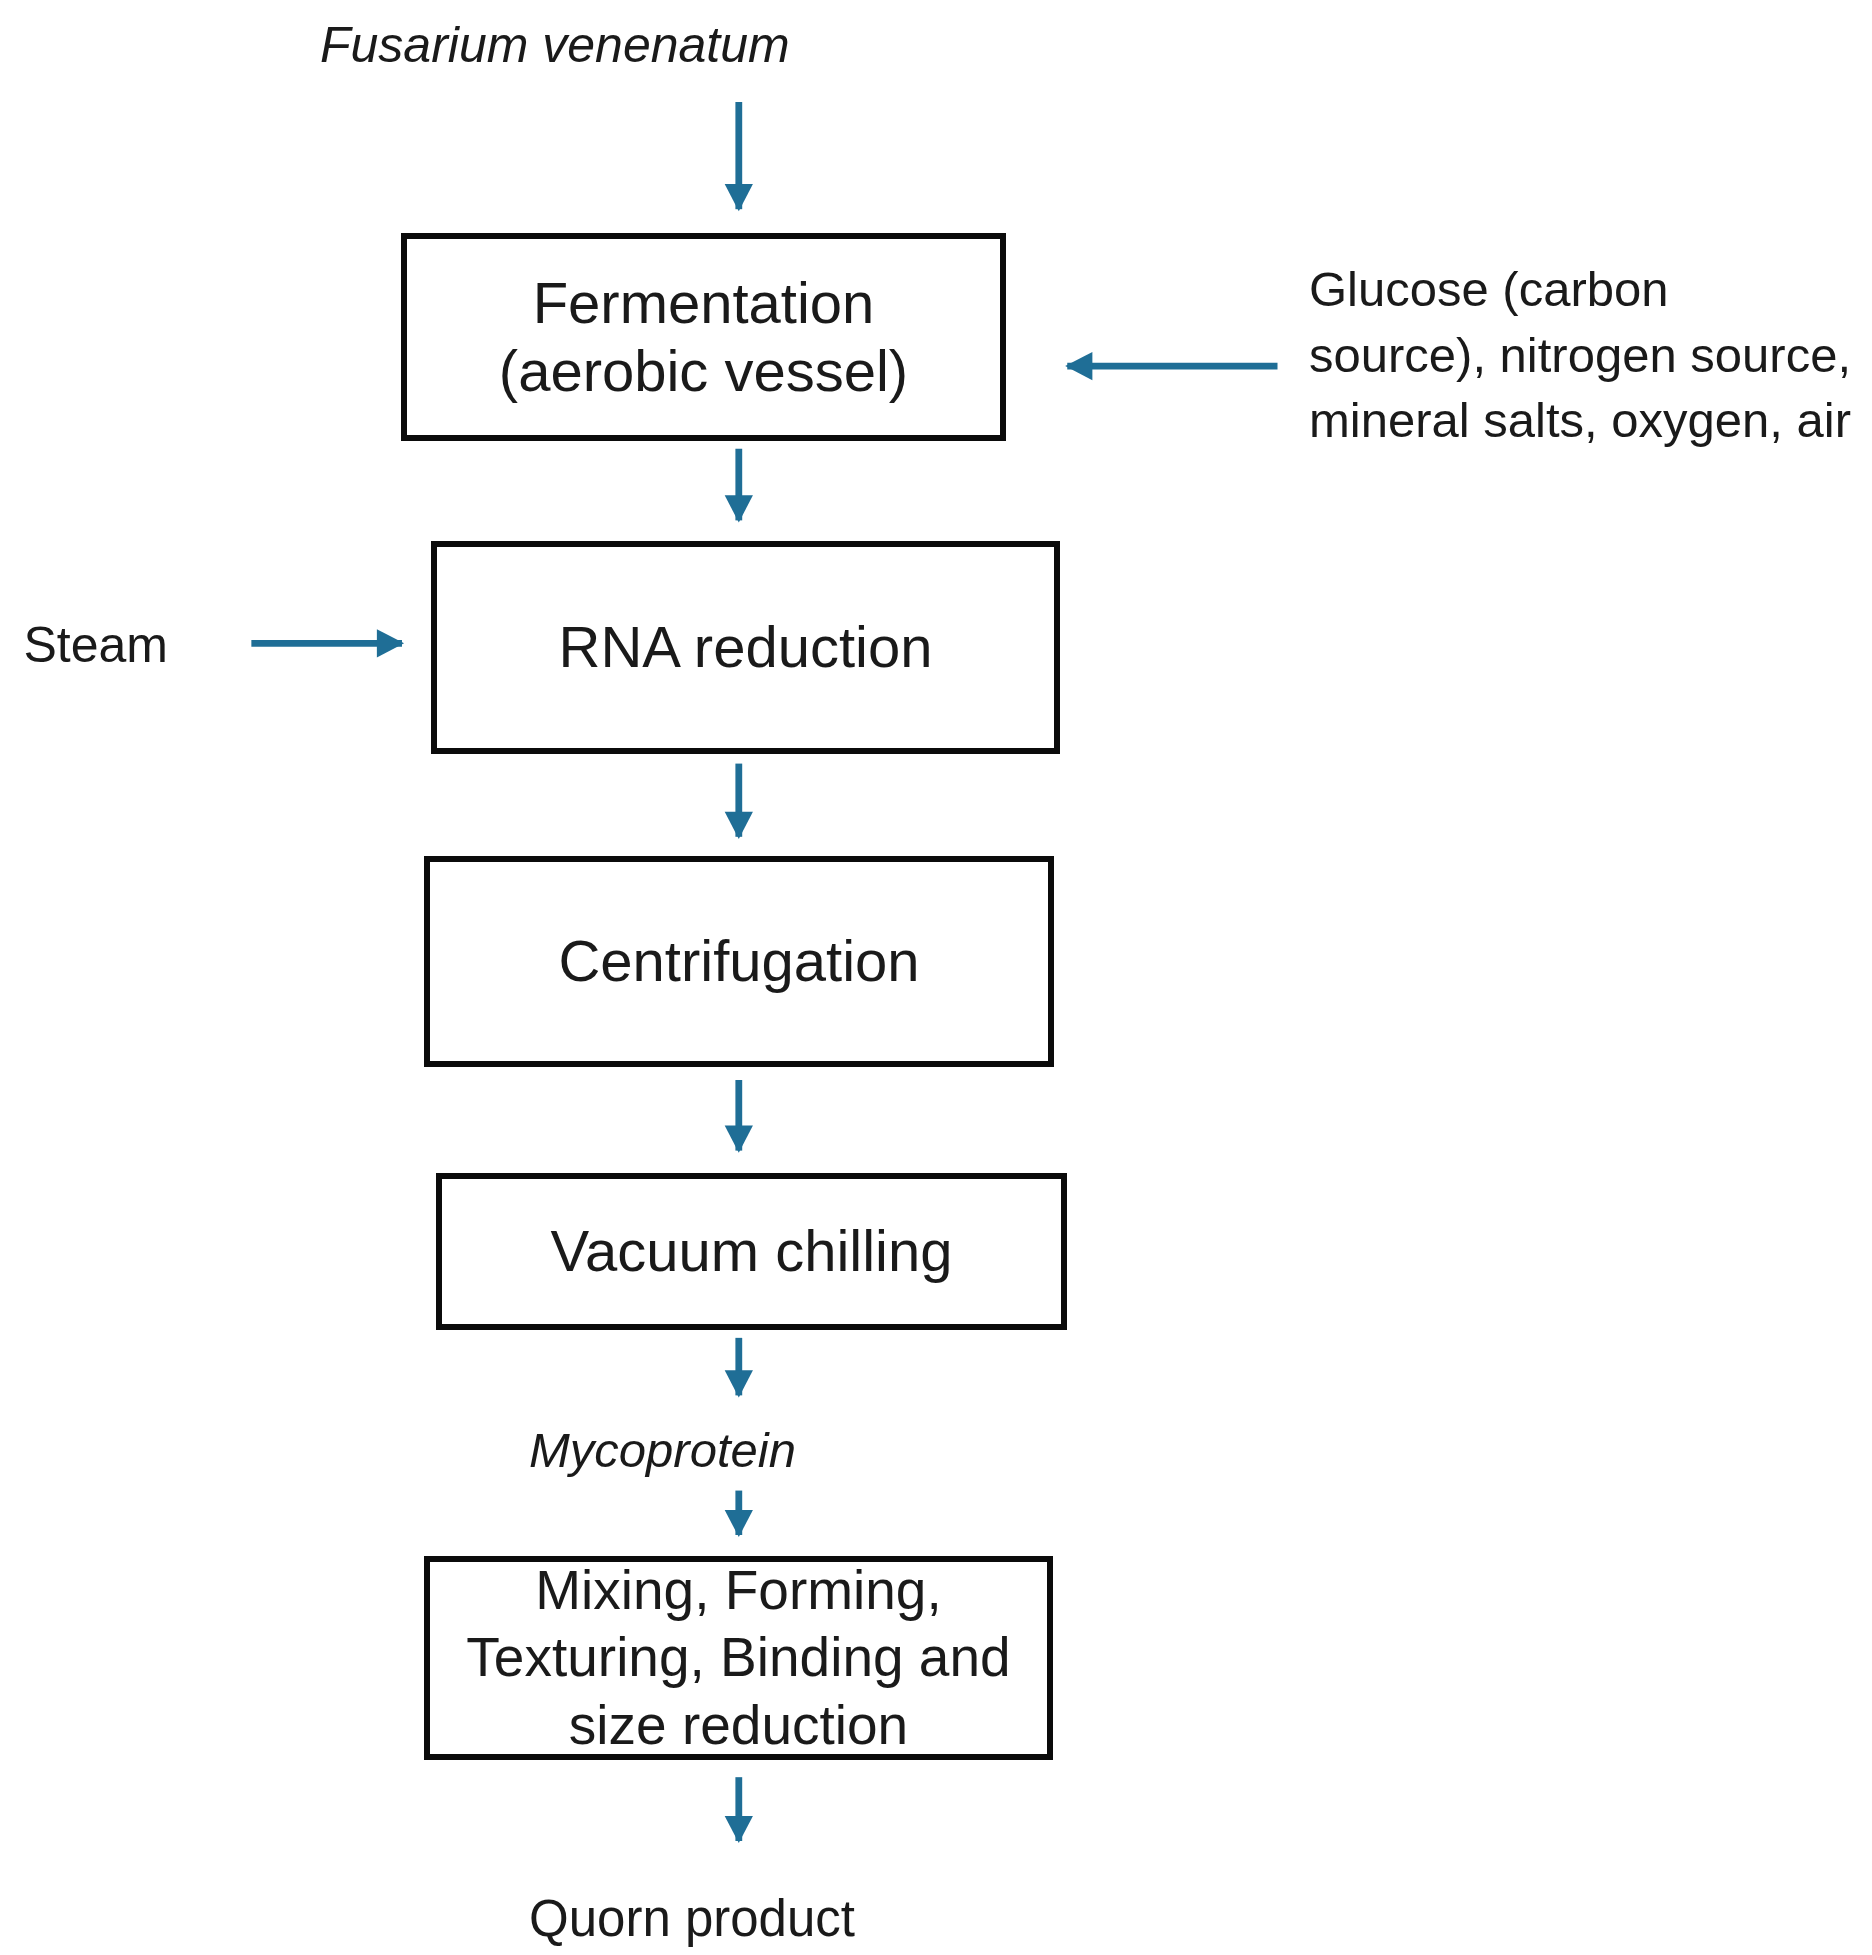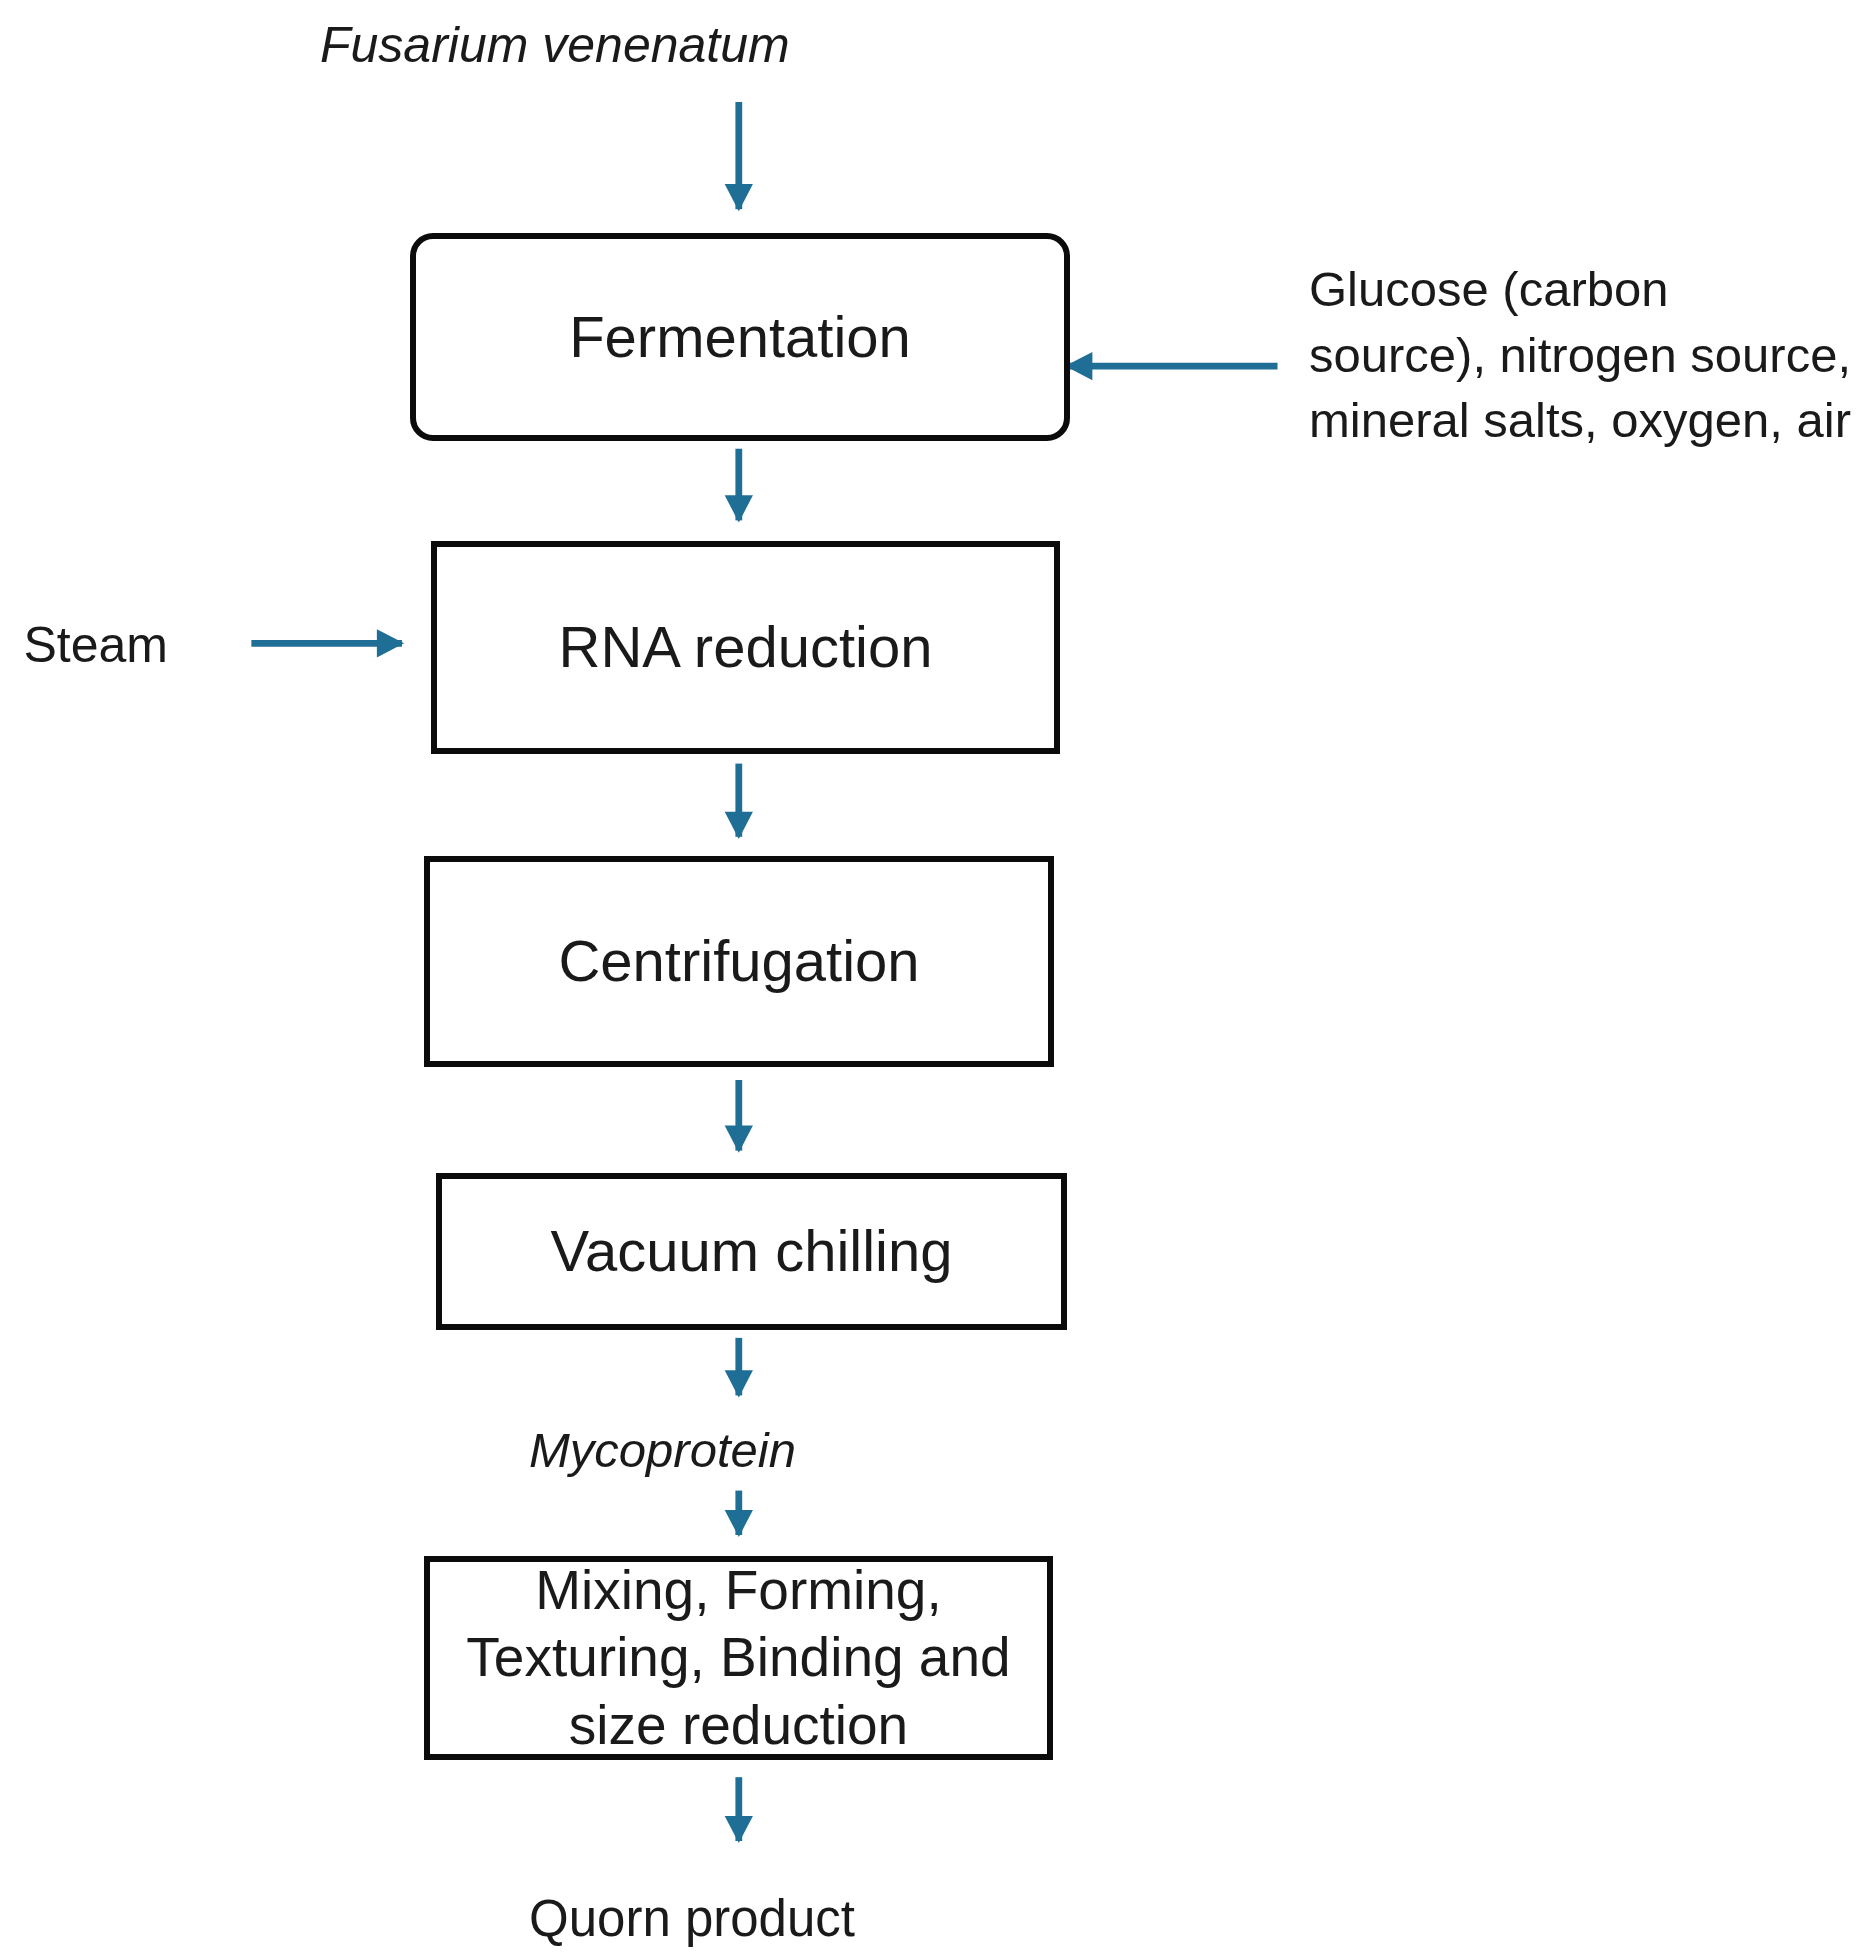--- a/index.html
+++ b/index.html
@@ -62,22 +62,23 @@
     <line class="arrow" x1="480" y1="1230" x2="768" y2="1230" marker-end="url(#ahm)"></line>
     <line class="arrow" x1="1412" y1="1460" x2="1412" y2="1600" marker-end="url(#ahm)"></line>
     <line class="arrow" x1="1412" y1="2065" x2="1412" y2="2200" marker-end="url(#ahm)"></line>
     <line class="arrow" x1="1412" y1="2558" x2="1412" y2="2668" marker-end="url(#ahm)"></line>
     <line class="arrow" x1="1412" y1="2850" x2="1412" y2="2935" marker-end="url(#ahm)"></line>
     <line class="arrow" x1="1412" y1="3398" x2="1412" y2="3520" marker-end="url(#ahm)"></line>
   </svg>
 
   <div class="label italic center" style="left:320px;top:13px;width:837px;">Fusarium venenatum</div>
 
-  <div class="flow-box" style="left:410px;top:233px;width:660px;height:208px;border-radius:23px;">
+  <div class="flow-box" style="left:401px;top:233px;width:605px;height:208px;">
     <div>Fermentation</div>
+    <div>(aerobic vessel)</div>
   </div>
 
   <div class="label" style="left:1309px;top:257px;width:575px;font-size:49px;line-height:1.34;">
     <div>Glucose (carbon</div>
     <div>source), nitrogen source,</div>
     <div>mineral salts, oxygen, air</div>
   </div>
 
   <div class="flow-box" style="left:425px;top:541px;width:629px;height:213px;margin-left:6px;">
     <div>RNA reduction</div>

